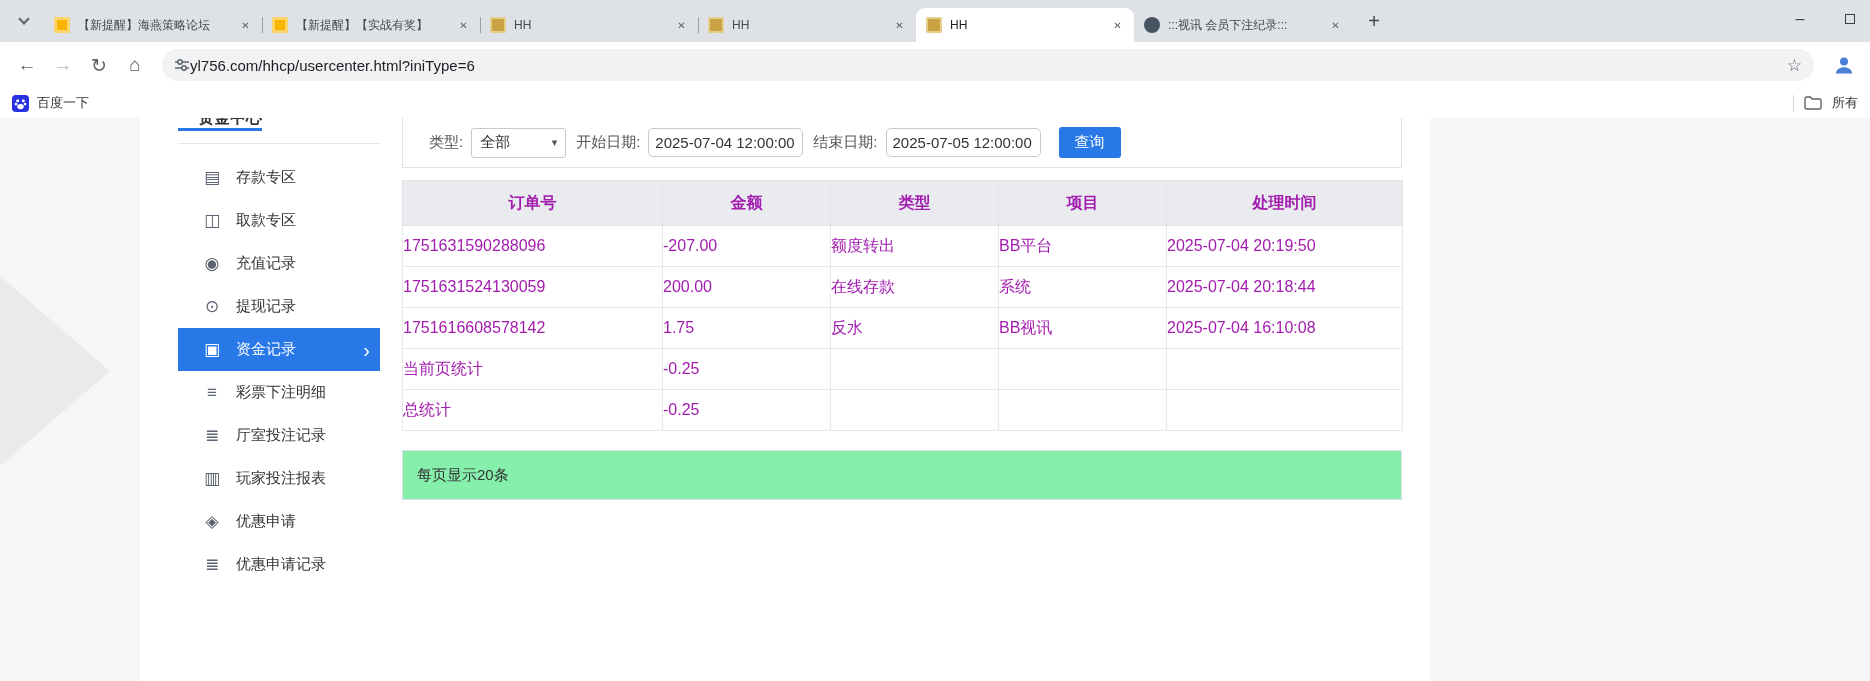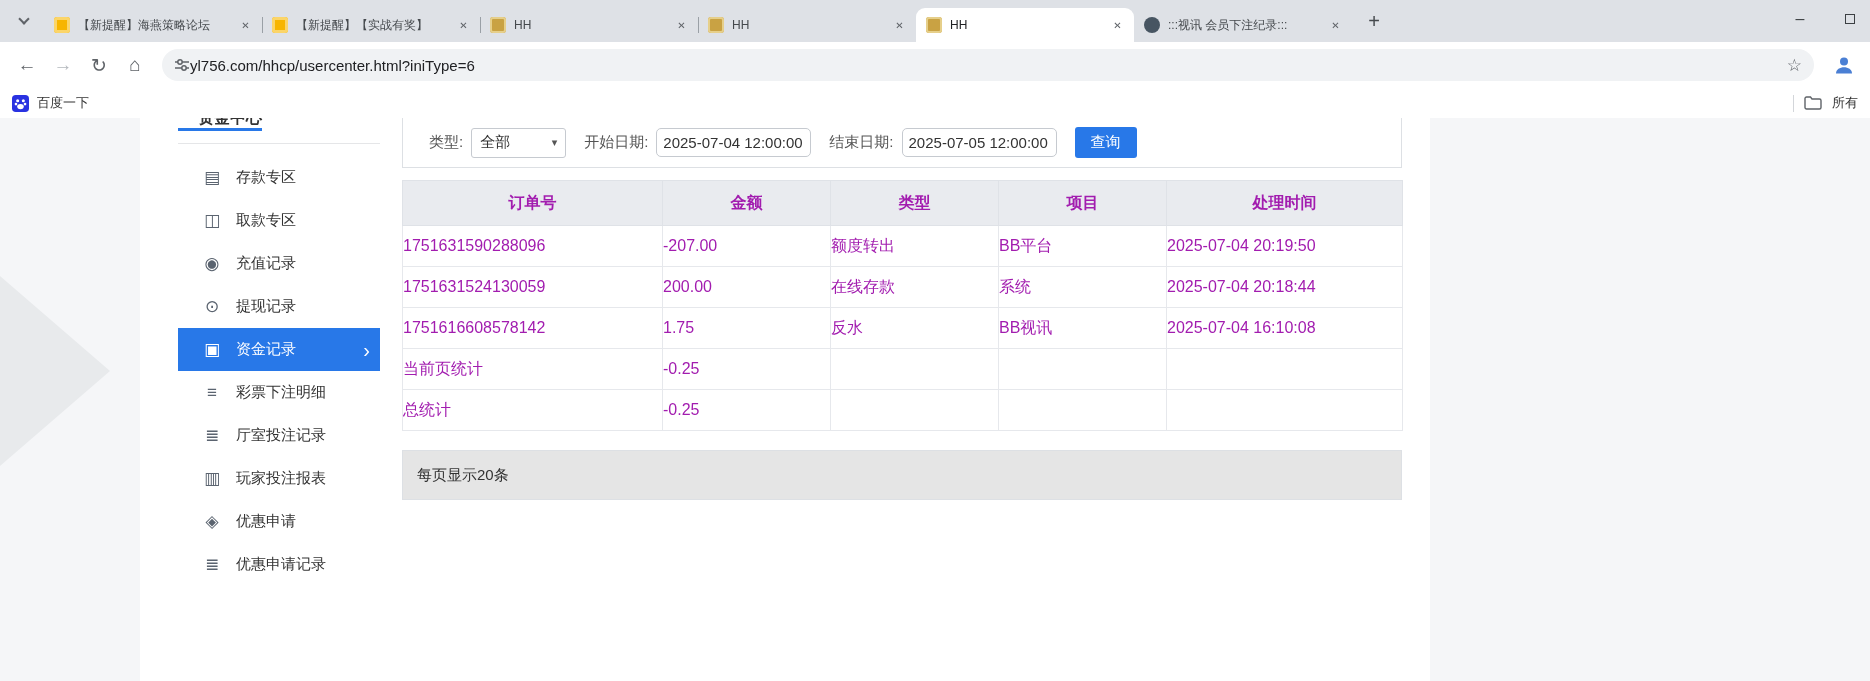--- a/index.html
+++ b/index.html
@@ -107,21 +107,21 @@
 
   
   .main { position: absolute; left: 402px; top: 0; width: 1000px; }
   .filter-bar {
     height: 50px; background: #fff;
     border: 1px solid #dde0e4; border-top: none;
     display: flex; align-items: center; padding: 0 26px; gap: 8px;
     font-size: 15px; color: #555;
   }
   .f-label { white-space: nowrap; }
-  .f-gap { margin-left: 10px; }
+  .f-gap { margin-left: 2px; }
   .select-box {
     width: 95px; height: 30px; border: 1px solid #c6cad0; border-radius: 3px; background: #fff;
     display: flex; align-items: center; justify-content: space-between; padding: 0 8px;
     font-size: 15px; color: #333; cursor: pointer;
   }
   .select-caret { font-size: 11px; color: #555; }
   .date-input {
     width: 155px; height: 29px; border: 1px solid #c6cad0; border-radius: 5px;
     padding: 0 6px; font-size: 15px; color: #333; font-family: inherit; background: #fff;
   }
@@ -134,21 +134,21 @@
   
   table.records { width: 1000px; margin-top: 12px; border-collapse: collapse; table-layout: fixed; background: #fff; font-size: 16px; color: #a21caf; border: 1px solid #d2d5da; }
   table.records th {
     height: 45px; background: #e9ebef; font-weight: bold; text-align: center;
     border: 1px solid #dfe2e7;
   }
   table.records td { height: 41px; text-align: left; border: 1px solid #e6e8ec; }
 
   
   .pager {
-    margin-top: 19px; height: 50px; background: #e5e5e5; border: 1px solid #dde0e4;
+    margin-top: 19px; height: 50px; background: #86efac; border: 1px solid #dde0e4;
     display: flex; align-items: center; padding: 0 14px; font-size: 15px; color: #333;
   }
   .pager-right { margin-left: auto; display: flex; align-items: center; gap: 12px; }
   .plink { color: #2878e8; cursor: pointer; text-decoration: none; }
   .pcur {
     min-width: 16px; height: 21px; padding: 0 4px;
     background: #4c7cd1; border: 1px solid #3a69bd; color: #fff;
     display: flex; align-items: center; justify-content: center; font-size: 14px;
   }
   .jump-input { width: 28px; height: 21px; border: 1px solid #9aa0a6; border-radius: 2px; background: #fff; }

